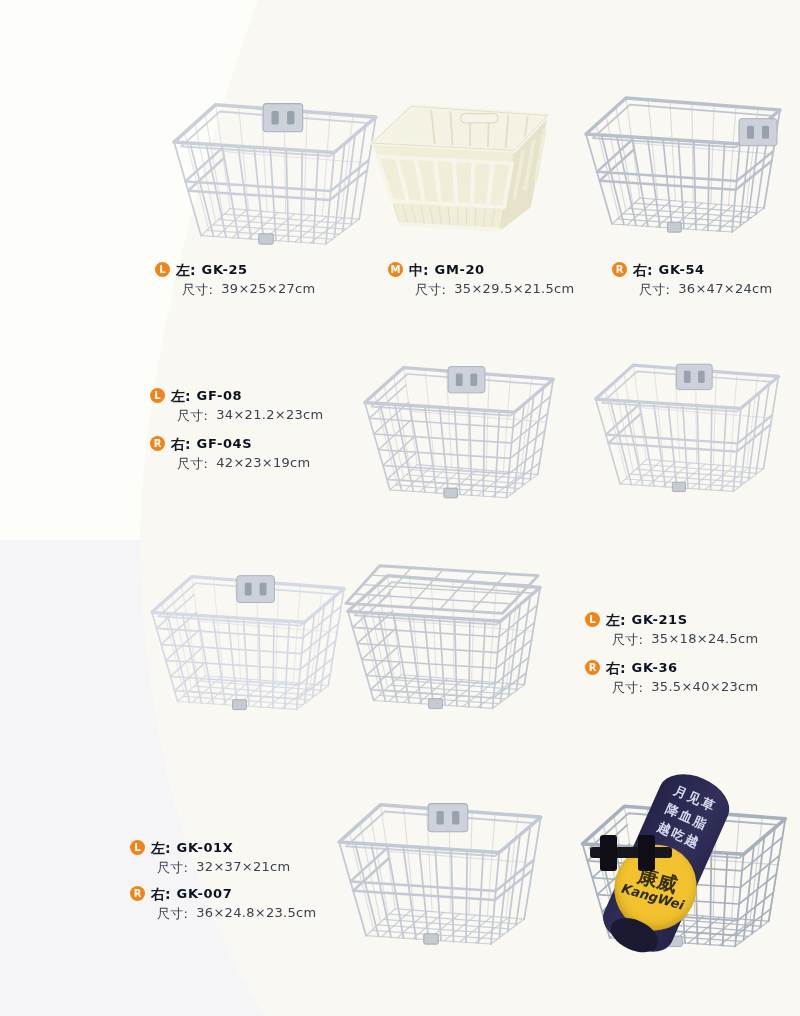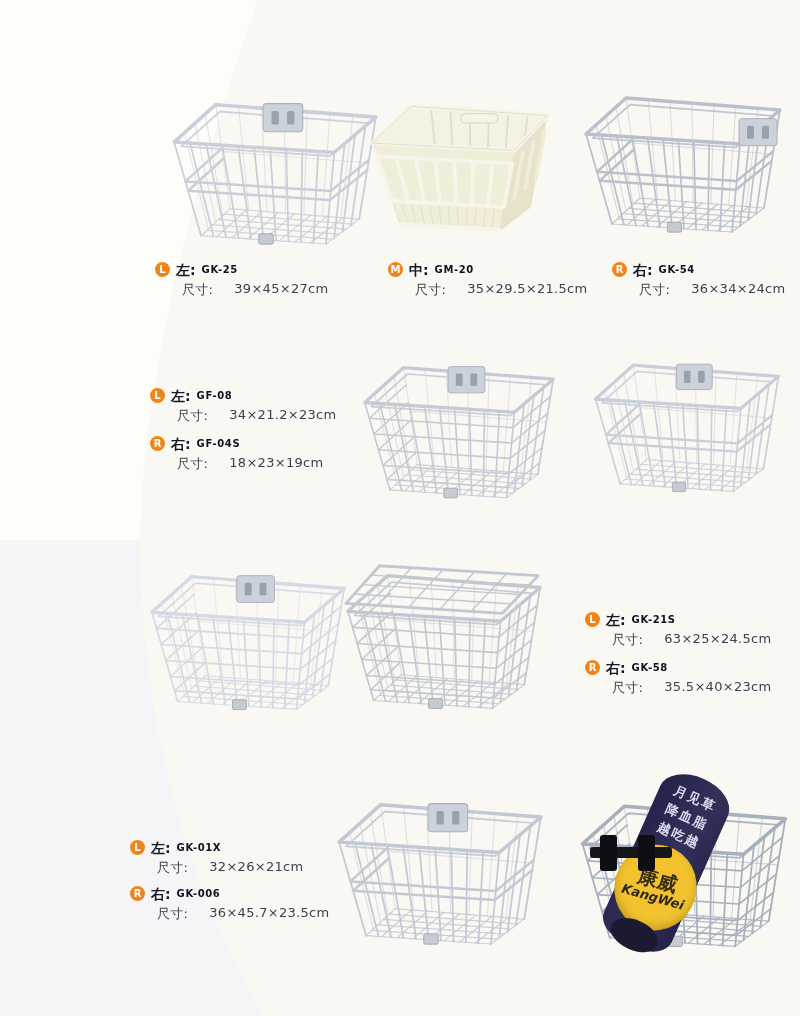--- a/index.html
+++ b/index.html
@@ -9,22 +9,22 @@
   figure.basket{position:absolute;margin:0;padding:0;}
   figure.basket svg{width:100%;height:100%;display:block;overflow:visible;}
 
   
   .plabel{position:absolute;color:#141925;}
   .plabel .l1{display:flex;align-items:center;gap:6px;font-weight:bold;line-height:1;}
   .badge{display:inline-flex;width:15px;height:15px;border-radius:50%;background:#f08418;
          color:#fff;font-size:10px;font-weight:bold;align-items:center;justify-content:center;
          flex:0 0 15px;}
   .pos{font-size:14px;}
-  .code{font-size:10px;letter-spacing:.6px;color:#0d1220;}
-  .l2{margin:4px 0 0 27px;font-size:13px;color:#3a4150;display:flex;gap:21px;letter-spacing:.3px;}
+  .code{font-size:13px;letter-spacing:.6px;color:#0d1220;}
+  .l2{margin:4px 0 0 27px;font-size:13px;color:#3a4150;display:flex;gap:8px;letter-spacing:.3px;}
 
   
   .roll{position:absolute;left:88px;top:2px;width:74px;height:182px;
         transform:rotate(24deg);transform-origin:50% 12%;
         border-radius:37px 37px 30px 30px / 24px 24px 20px 20px;
         background:linear-gradient(100deg,#232148,#33315a 55%,#232148);
         display:flex;flex-direction:column;align-items:center;padding-top:12px;box-sizing:border-box;}
   .roll-line{color:#d9ddf2;font-size:13px;font-weight:bold;letter-spacing:2px;line-height:20px;
              white-space:nowrap;}
   .roll-label{position:absolute;left:-4px;top:76px;width:82px;height:86px;border-radius:50%;
@@ -566,21 +566,21 @@
   </figure>
 
   <div class="plabel" style="left:155px;top:262px">
     <div class="l1">
         <span class="badge">L</span>
       <span class="pos">左:</span>
       <span class="code">GK-25</span>
       </div>
     <div class="l2">
         <span>尺寸:</span>
-      <span>39×45×27cm</span>
+      <span>39×25×27cm</span>
       </div>
   </div>
 
   <div class="plabel" style="left:388px;top:262px">
     <div class="l1">
         <span class="badge">M</span>
       <span class="pos">中:</span>
       <span class="code">GM-20</span>
       </div>
     <div class="l2">
@@ -590,21 +590,21 @@
   </div>
 
   <div class="plabel" style="left:612px;top:262px">
     <div class="l1">
         <span class="badge">R</span>
       <span class="pos">右:</span>
       <span class="code">GK-54</span>
       </div>
     <div class="l2">
         <span>尺寸:</span>
-      <span>36×34×24cm</span>
+      <span>36×47×24cm</span>
       </div>
   </div>
 
   <div class="plabel" style="left:150px;top:388px">
     <div class="l1">
         <span class="badge">L</span>
       <span class="pos">左:</span>
       <span class="code">GF-08</span>
       </div>
     <div class="l2">
@@ -614,65 +614,65 @@
   </div>
 
   <div class="plabel" style="left:150px;top:436px">
     <div class="l1">
         <span class="badge">R</span>
       <span class="pos">右:</span>
       <span class="code">GF-04S</span>
       </div>
     <div class="l2">
         <span>尺寸:</span>
-      <span>18×23×19cm</span>
+      <span>42×23×19cm</span>
       </div>
   </div>
 
   <div class="plabel" style="left:585px;top:612px">
     <div class="l1">
         <span class="badge">L</span>
       <span class="pos">左:</span>
       <span class="code">GK-21S</span>
       </div>
     <div class="l2">
         <span>尺寸:</span>
-      <span>63×25×24.5cm</span>
+      <span>35×18×24.5cm</span>
       </div>
   </div>
 
   <div class="plabel" style="left:585px;top:660px">
     <div class="l1">
         <span class="badge">R</span>
       <span class="pos">右:</span>
-      <span class="code">GK-58</span>
+      <span class="code">GK-36</span>
       </div>
     <div class="l2">
         <span>尺寸:</span>
       <span>35.5×40×23cm</span>
       </div>
   </div>
 
   <div class="plabel" style="left:130px;top:840px">
     <div class="l1">
         <span class="badge">L</span>
       <span class="pos">左:</span>
       <span class="code">GK-01X</span>
       </div>
     <div class="l2">
         <span>尺寸:</span>
-      <span>32×26×21cm</span>
+      <span>32×37×21cm</span>
       </div>
   </div>
 
   <div class="plabel" style="left:130px;top:886px">
     <div class="l1">
         <span class="badge">R</span>
       <span class="pos">右:</span>
-      <span class="code">GK-006</span>
-      </div>
-    <div class="l2">
-        <span>尺寸:</span>
-      <span>36×45.7×23.5cm</span>
+      <span class="code">GK-007</span>
+      </div>
+    <div class="l2">
+        <span>尺寸:</span>
+      <span>36×24.8×23.5cm</span>
       </div>
   </div>
 
 </div>
 
 </body></html>

